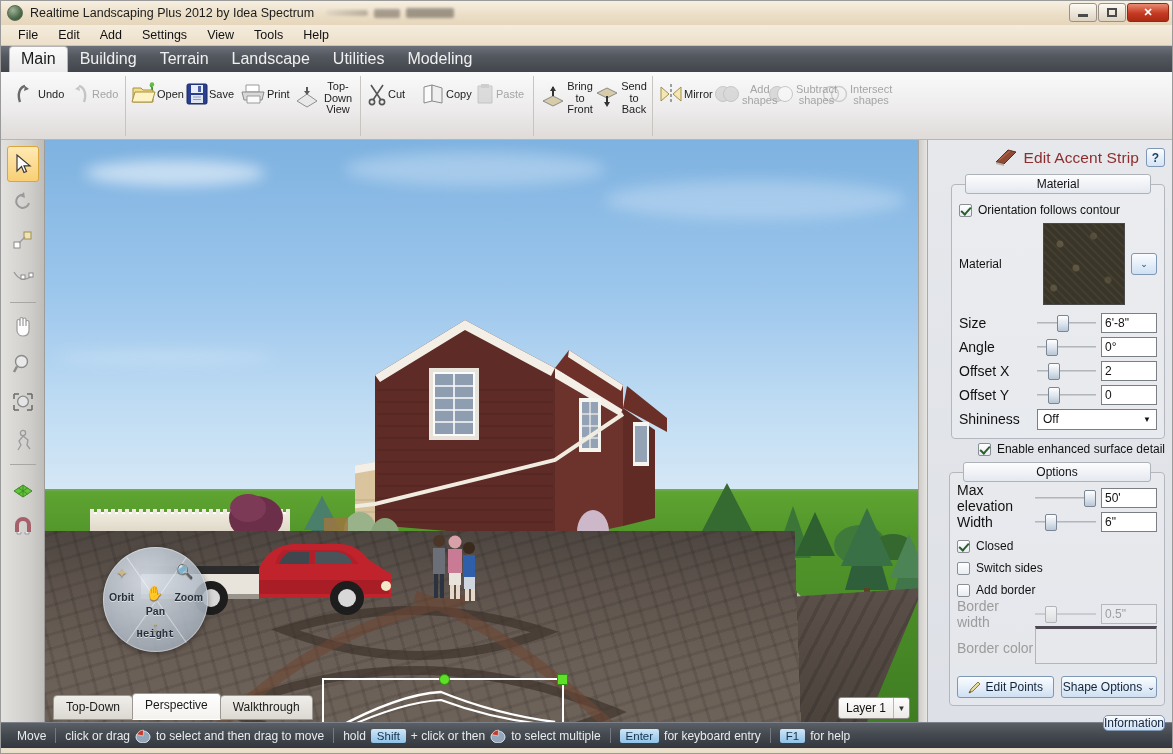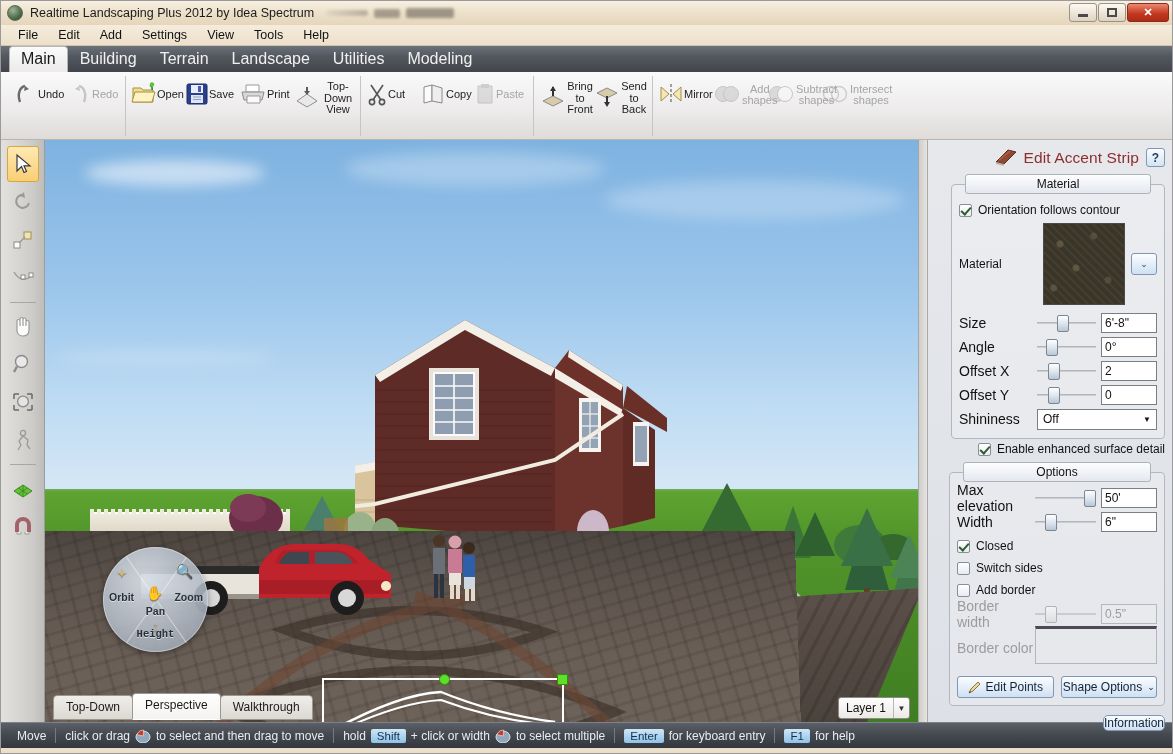--- a/index.html
+++ b/index.html
@@ -943,21 +943,21 @@
       <svg class="mouse" viewBox="0 0 16 14">
         <ellipse cx="8" cy="8" rx="7" ry="6" fill="#93a7bb" stroke="#d7e2ee"></ellipse>
         <path d="M1.6 5.5 q3 -5 7 -4.5 l-.4 6 z" fill="#c63a2a" stroke="#e9e9e9" stroke-width=".6"></path>
       </svg>
       <span>to select and then drag to move</span>
     </div>
     <div class="sbdiv"></div>
     <div class="sb">
       <span>hold</span>
       <span class="key">Shift</span>
-      <span>+ click or width</span>
+      <span>+ click or then</span>
       <svg class="mouse" viewBox="0 0 16 14">
         <ellipse cx="8" cy="8" rx="7" ry="6" fill="#93a7bb" stroke="#d7e2ee"></ellipse>
         <path d="M1.6 5.5 q3 -5 7 -4.5 l-.4 6 z" fill="#c63a2a" stroke="#e9e9e9" stroke-width=".6"></path>
       </svg>
       <span>to select multiple</span>
     </div>
     <div class="sbdiv"></div>
     <div class="sb">
       <span class="key">Enter</span>
       <span>for keyboard entry</span>

